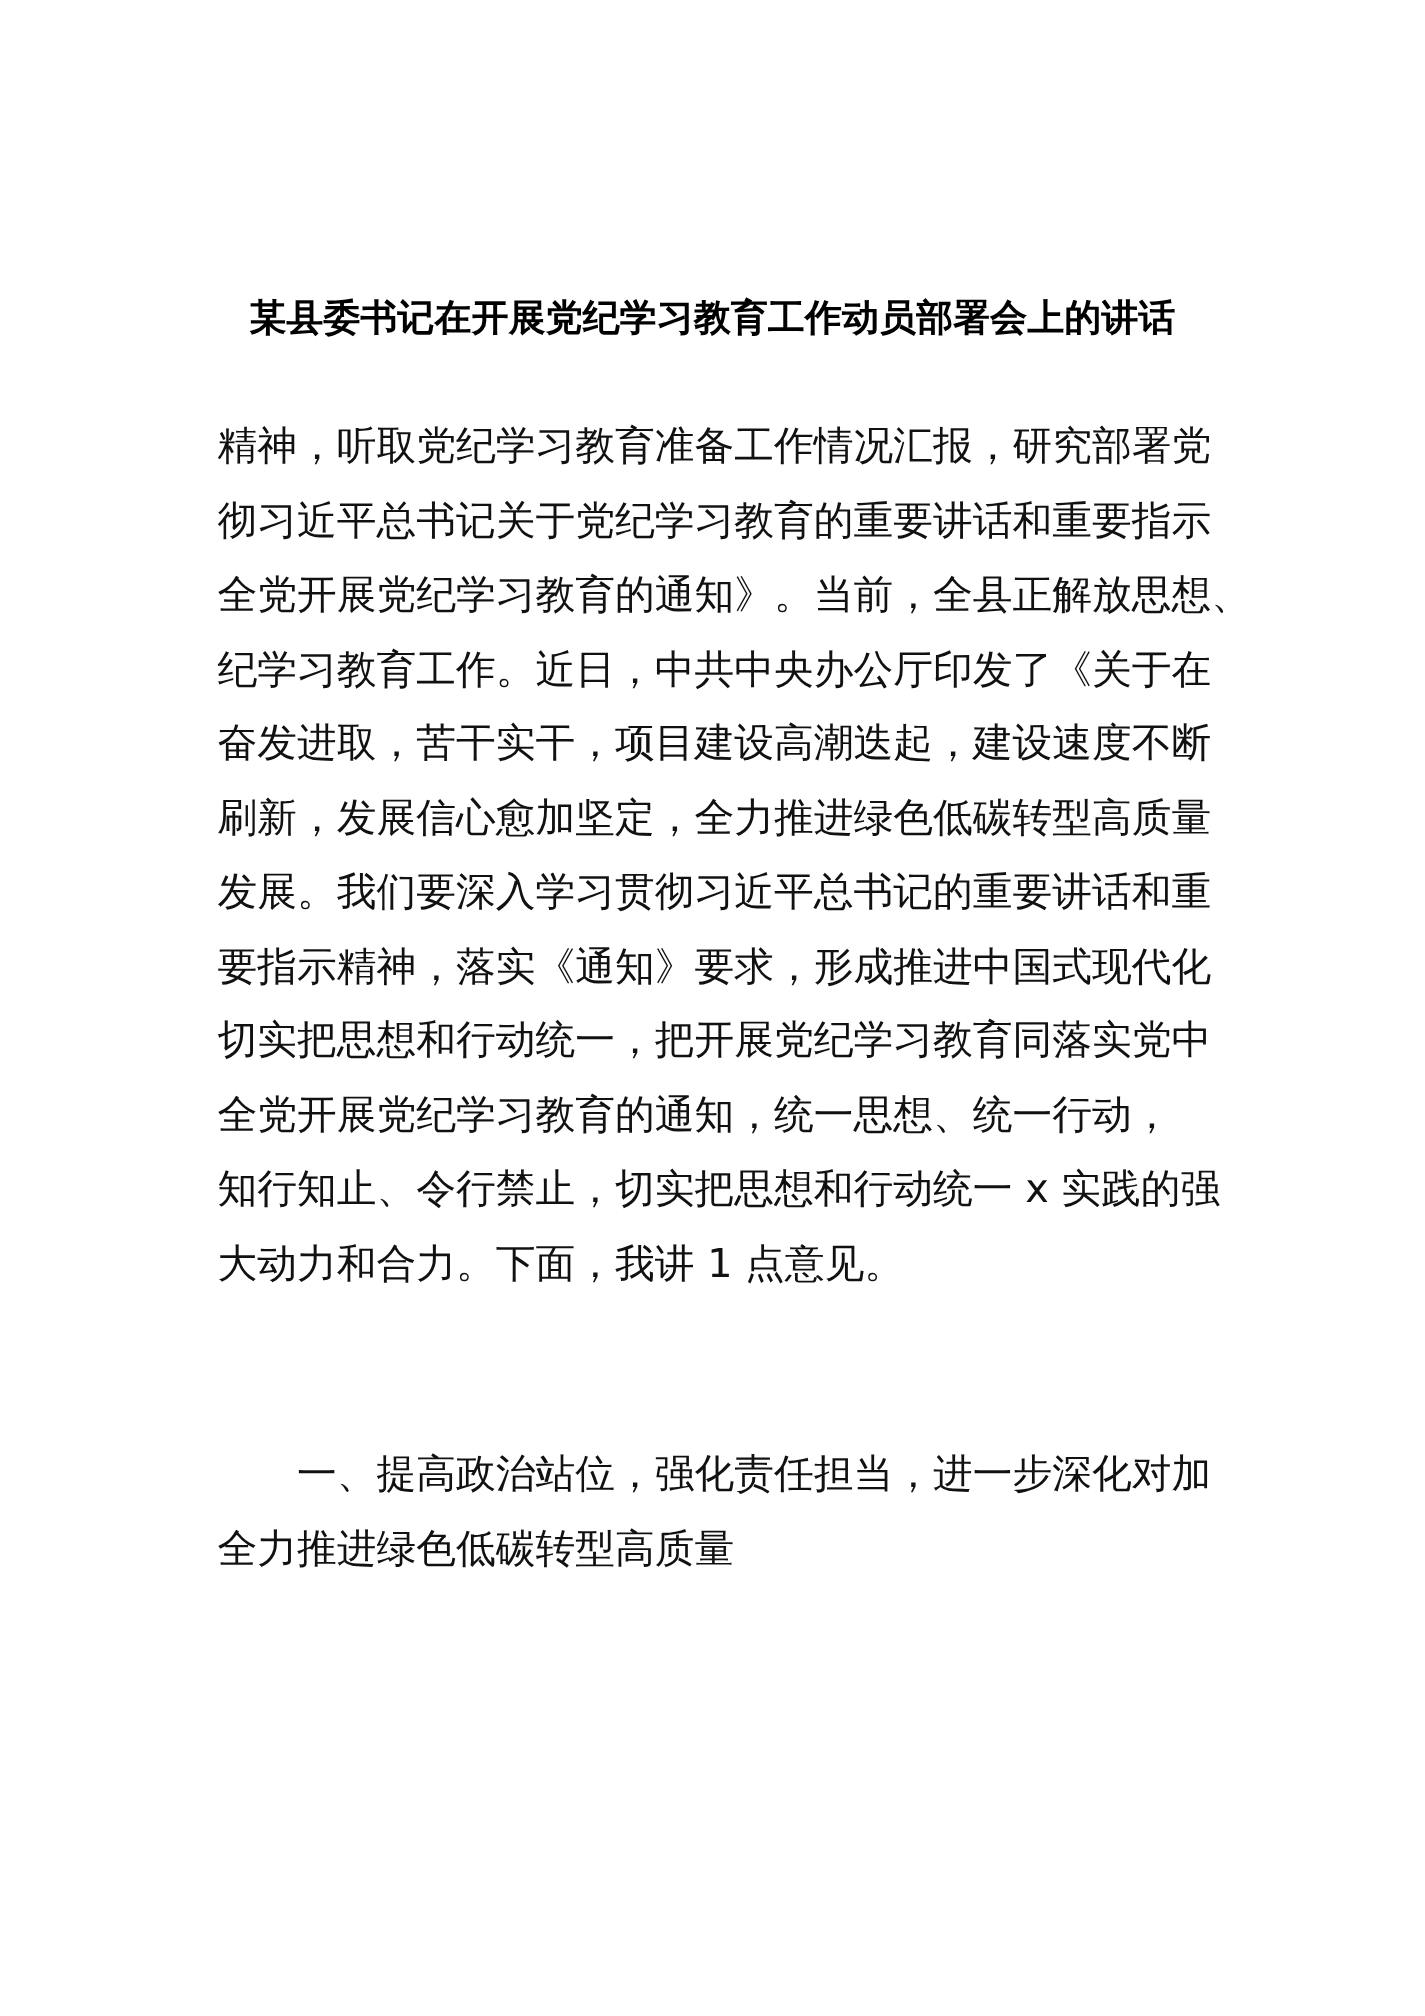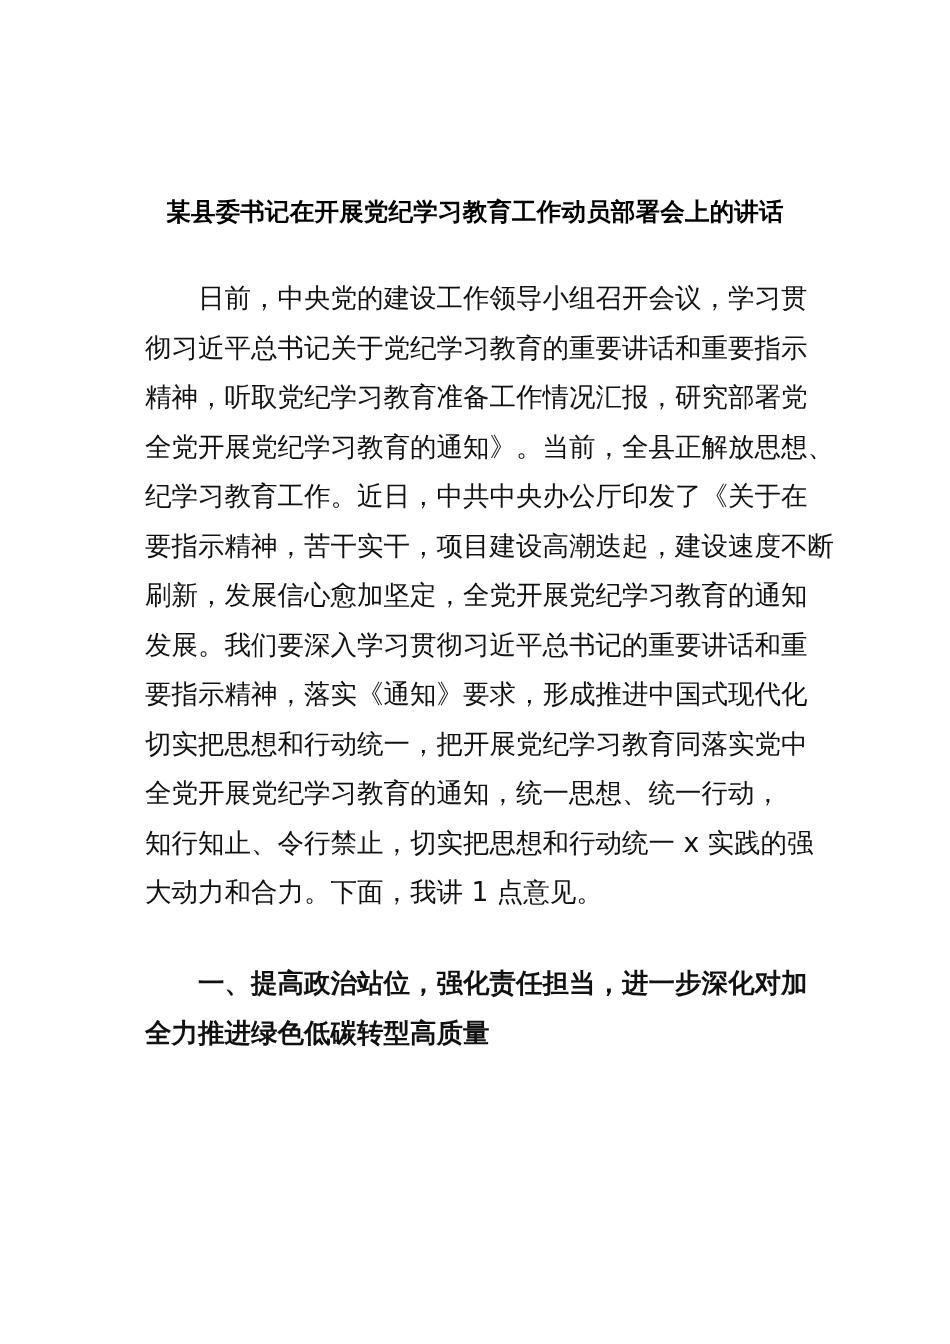--- a/index.html
+++ b/index.html
@@ -41,43 +41,42 @@
       left: 145px;
       width: 645px;
       font-size: 26.5px;
       line-height: 49.5px;
       margin: 0;
       color: #111111;
       text-align: justify;
       word-break: break-all;
     }
     .para1 { top: 273px; }
-    .heading1 { top: 958px; font-weight: bold; }
+    .heading1 { top: 958px; }
     .line {
       display: block;
       white-space: nowrap;
       height: 49.5px;
     }
     .indent { padding-left: 53px; }
   </style>
 </head>
 <body>
 
 <div class="page">
 
   <h1 class="title">某县委书记在开展党纪学习教育工作动员部署会上的讲话</h1>
 
   <div class="body-text para1">
-    <span class="line indent">日前，中央党的建设工作领导小组召开会议，学习贯</span>
+    <span class="line">精神，听取党纪学习教育准备工作情况汇报，研究部署党</span>
     <span class="line">彻习近平总书记关于党纪学习教育的重要讲话和重要指示</span>
-    <span class="line">精神，听取党纪学习教育准备工作情况汇报，研究部署党</span>
     <span class="line">全党开展党纪学习教育的通知》。当前，全县正解放思想、</span>
     <span class="line">纪学习教育工作。近日，中共中央办公厅印发了《关于在</span>
-    <span class="line">要指示精神，苦干实干，项目建设高潮迭起，建设速度不断</span>
-    <span class="line">刷新，发展信心愈加坚定，全党开展党纪学习教育的通知</span>
+    <span class="line">奋发进取，苦干实干，项目建设高潮迭起，建设速度不断</span>
+    <span class="line">刷新，发展信心愈加坚定，全力推进绿色低碳转型高质量</span>
     <span class="line">发展。我们要深入学习贯彻习近平总书记的重要讲话和重</span>
     <span class="line">要指示精神，落实《通知》要求，形成推进中国式现代化</span>
     <span class="line">切实把思想和行动统一，把开展党纪学习教育同落实党中</span>
     <span class="line">全党开展党纪学习教育的通知，统一思想、统一行动，</span>
     <span class="line">知行知止、令行禁止，切实把思想和行动统一 x 实践的强</span>
     <span class="line">大动力和合力。下面，我讲 1 点意见。</span>
   </div>
 
   <div class="body-text heading1">
     <span class="line indent">一、提高政治站位，强化责任担当，进一步深化对加</span>

